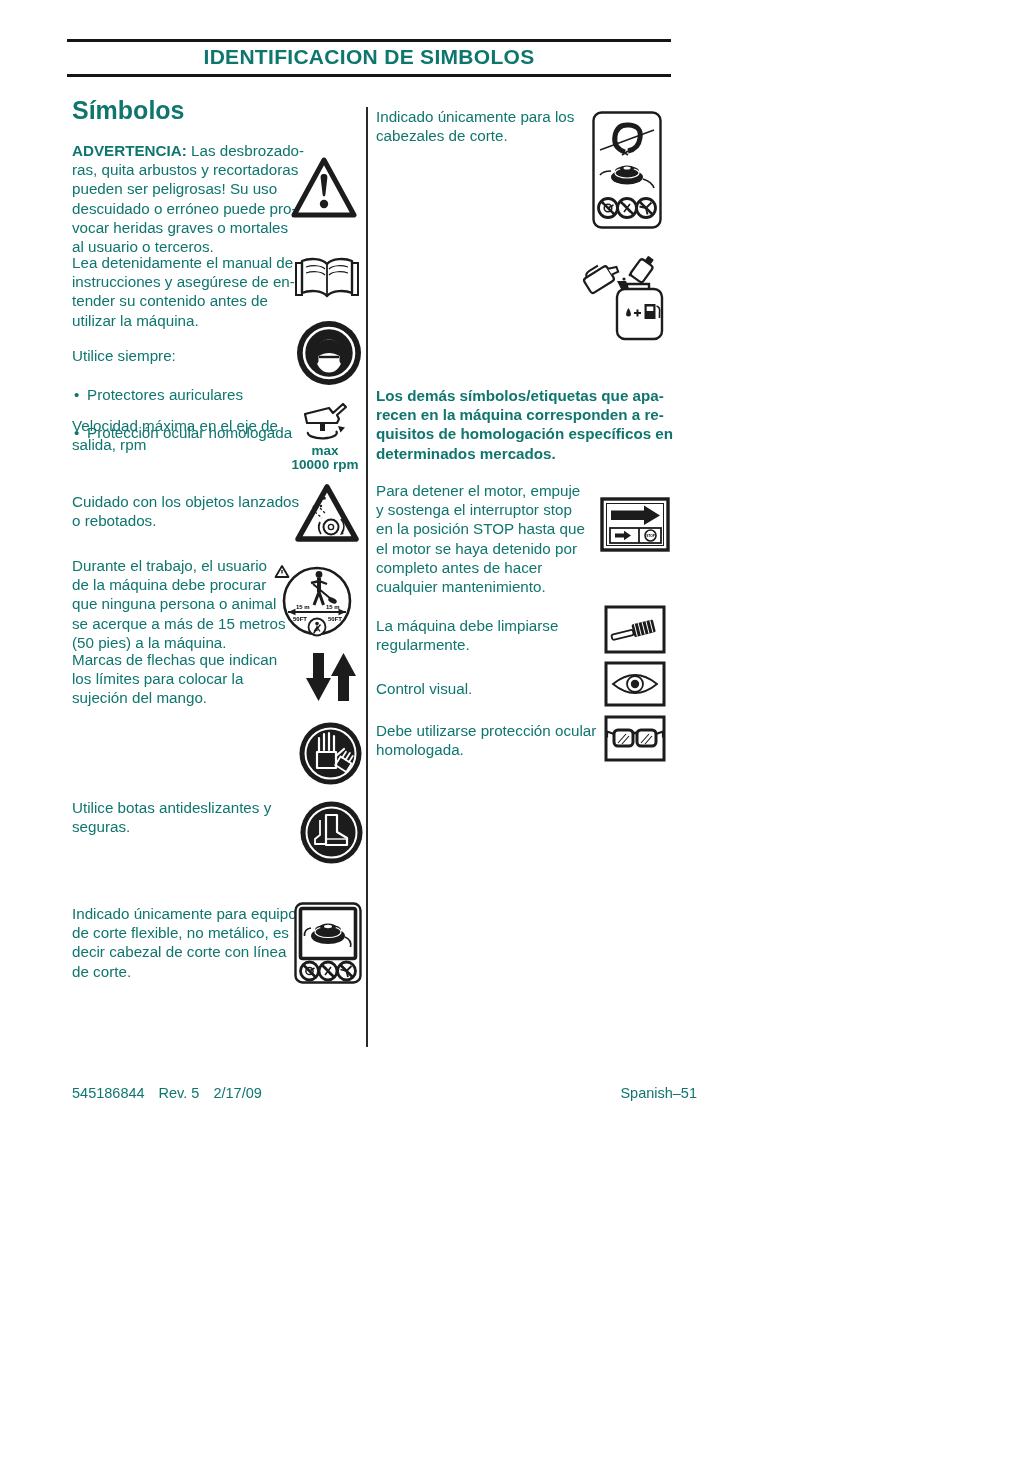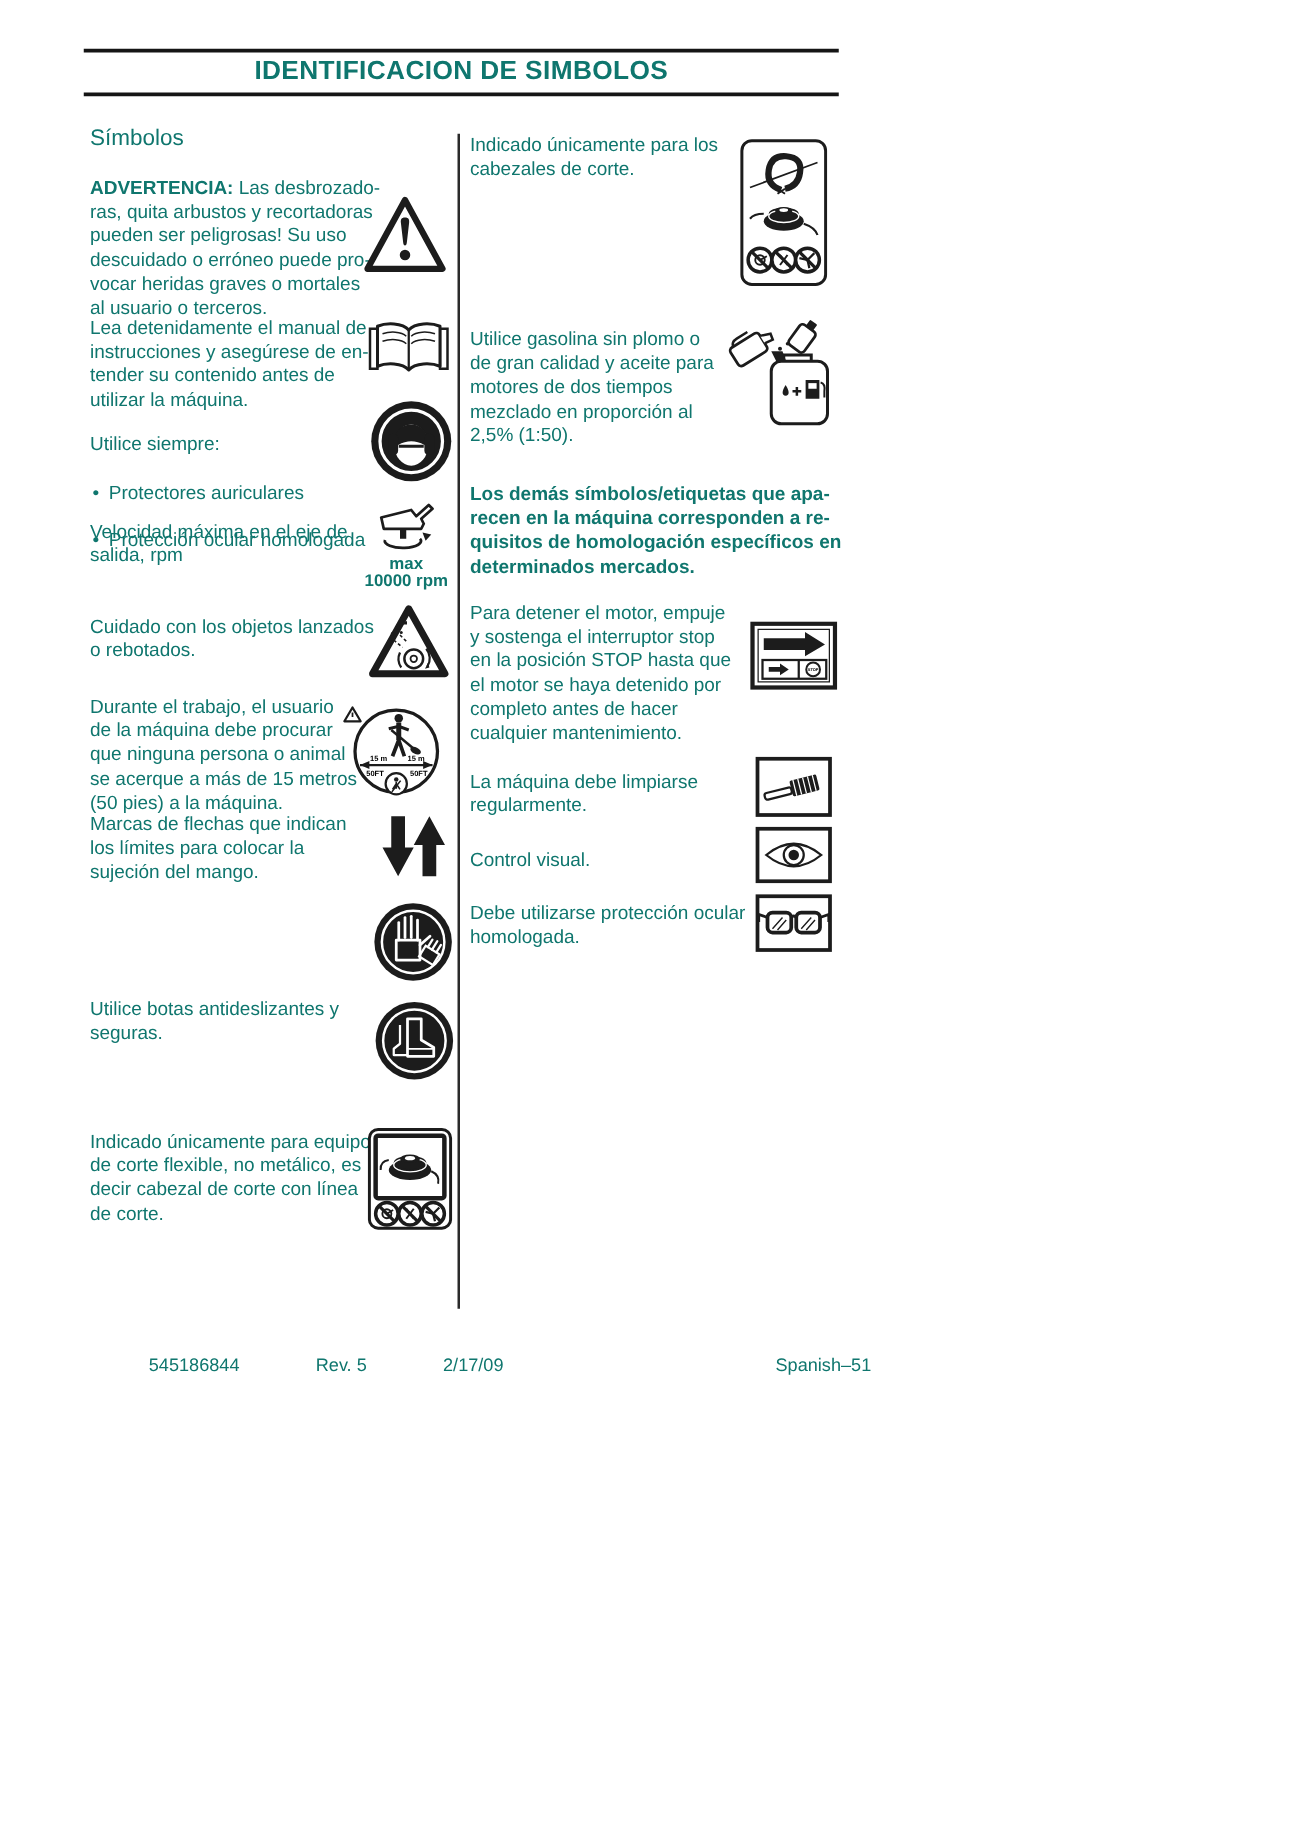--- a/index.html
+++ b/index.html
@@ -3,29 +3,29 @@
 <meta charset="utf-8">
 <style>
   html,body{margin:0;padding:0;background:#ffffff;}
   .page{position:relative;width:1032px;height:1458px;background:#ffffff;
         font-family:"Liberation Sans", sans-serif;color:#0f766e;overflow:hidden;padding-left:25px;}
   .rule{position:absolute;left:67px;width:604px;height:3px;background:#151515;}
   .title{position:absolute;left:67px;top:45px;width:604px;text-align:center;
          font-size:21px;font-weight:bold;letter-spacing:.3px;}
   .divider{position:absolute;left:366px;top:107px;width:2px;height:940px;background:#2a2a2a;}
   .txt{position:absolute;font-size:15.2px;line-height:19.2px;white-space:pre-line;}
-  .heading{font-size:18px;font-weight:normal;white-space:nowrap;text-align:right;}
+  .heading{font-size:25px;font-weight:bold;white-space:nowrap;text-align:right;}
   .b{font-weight:bold;}
   .li{position:relative;padding-left:15px;}
   .li::before{content:"•";position:absolute;left:2px;}
   .icon{position:absolute;line-height:0;}
   .capwrap{position:absolute;text-align:center;line-height:0;}
   .cap{font-size:13.5px;font-weight:bold;line-height:14px;white-space:nowrap;}
   .footer{position:absolute;font-size:14.5px;white-space:nowrap;}
-  .footer span{margin-right:14px;margin-left:47px;}
+  .footer span{margin-right:14px;}
   svg{display:block;}
 </style>
 </head>
 <body>
 
 <div class="page">
 
   <div class="rule" style="top:39px"></div>
   <div class="title">IDENTIFICACION DE SIMBOLOS</div>
   <div class="rule" style="top:74px"></div>
@@ -243,25 +243,20 @@
         <line x1="28.3" y1="90.3" x2="41.7" y2="103.7" stroke="#1c1c1c" stroke-width="2.6"></line>
       </g>
       <g>
         <circle cx="54" cy="97" r="9.5" fill="#fff" stroke="#1c1c1c" stroke-width="2.8"></circle>
         <path d="M54 97 l5.5 -5.5 M54 97 l-6.5 -1.5 M54 97 l1.5 6.5" stroke="#1c1c1c" stroke-width="1.8"></path>
         <line x1="47.3" y1="90.3" x2="60.7" y2="103.7" stroke="#1c1c1c" stroke-width="2.6"></line>
       </g>
     </svg>
   </div>
 
-  <div class="txt" style="left:376px;top:262px;width:215px">Utilice gasolina sin plomo o
-de gran calidad y aceite para
-motores de dos tiempos
-mezclado en proporción al
-2,5% (1:50).</div>
   <div class="icon" style="left:580px;top:256px">
     <svg width="86" height="86" viewBox="0 0 86 86">
       <g transform="rotate(-32 22 20)">
         <rect x="4" y="13" width="27" height="17" rx="3" fill="#fff" stroke="#1c1c1c" stroke-width="2.2"></rect>
         <path d="M31 17 l8 3 -1 5 -7 -1" fill="#fff" stroke="#1c1c1c" stroke-width="2"></path>
         <path d="M8 13 q1 -4 6 -4 h10" fill="none" stroke="#1c1c1c" stroke-width="2"></path>
       </g>
       <g transform="rotate(36 64 14)">
         <rect x="55" y="6" width="15" height="20" rx="3" fill="#fff" stroke="#1c1c1c" stroke-width="2.2"></rect>
         <rect x="59" y="0" width="7" height="6" rx="1" fill="#1c1c1c"></rect>

